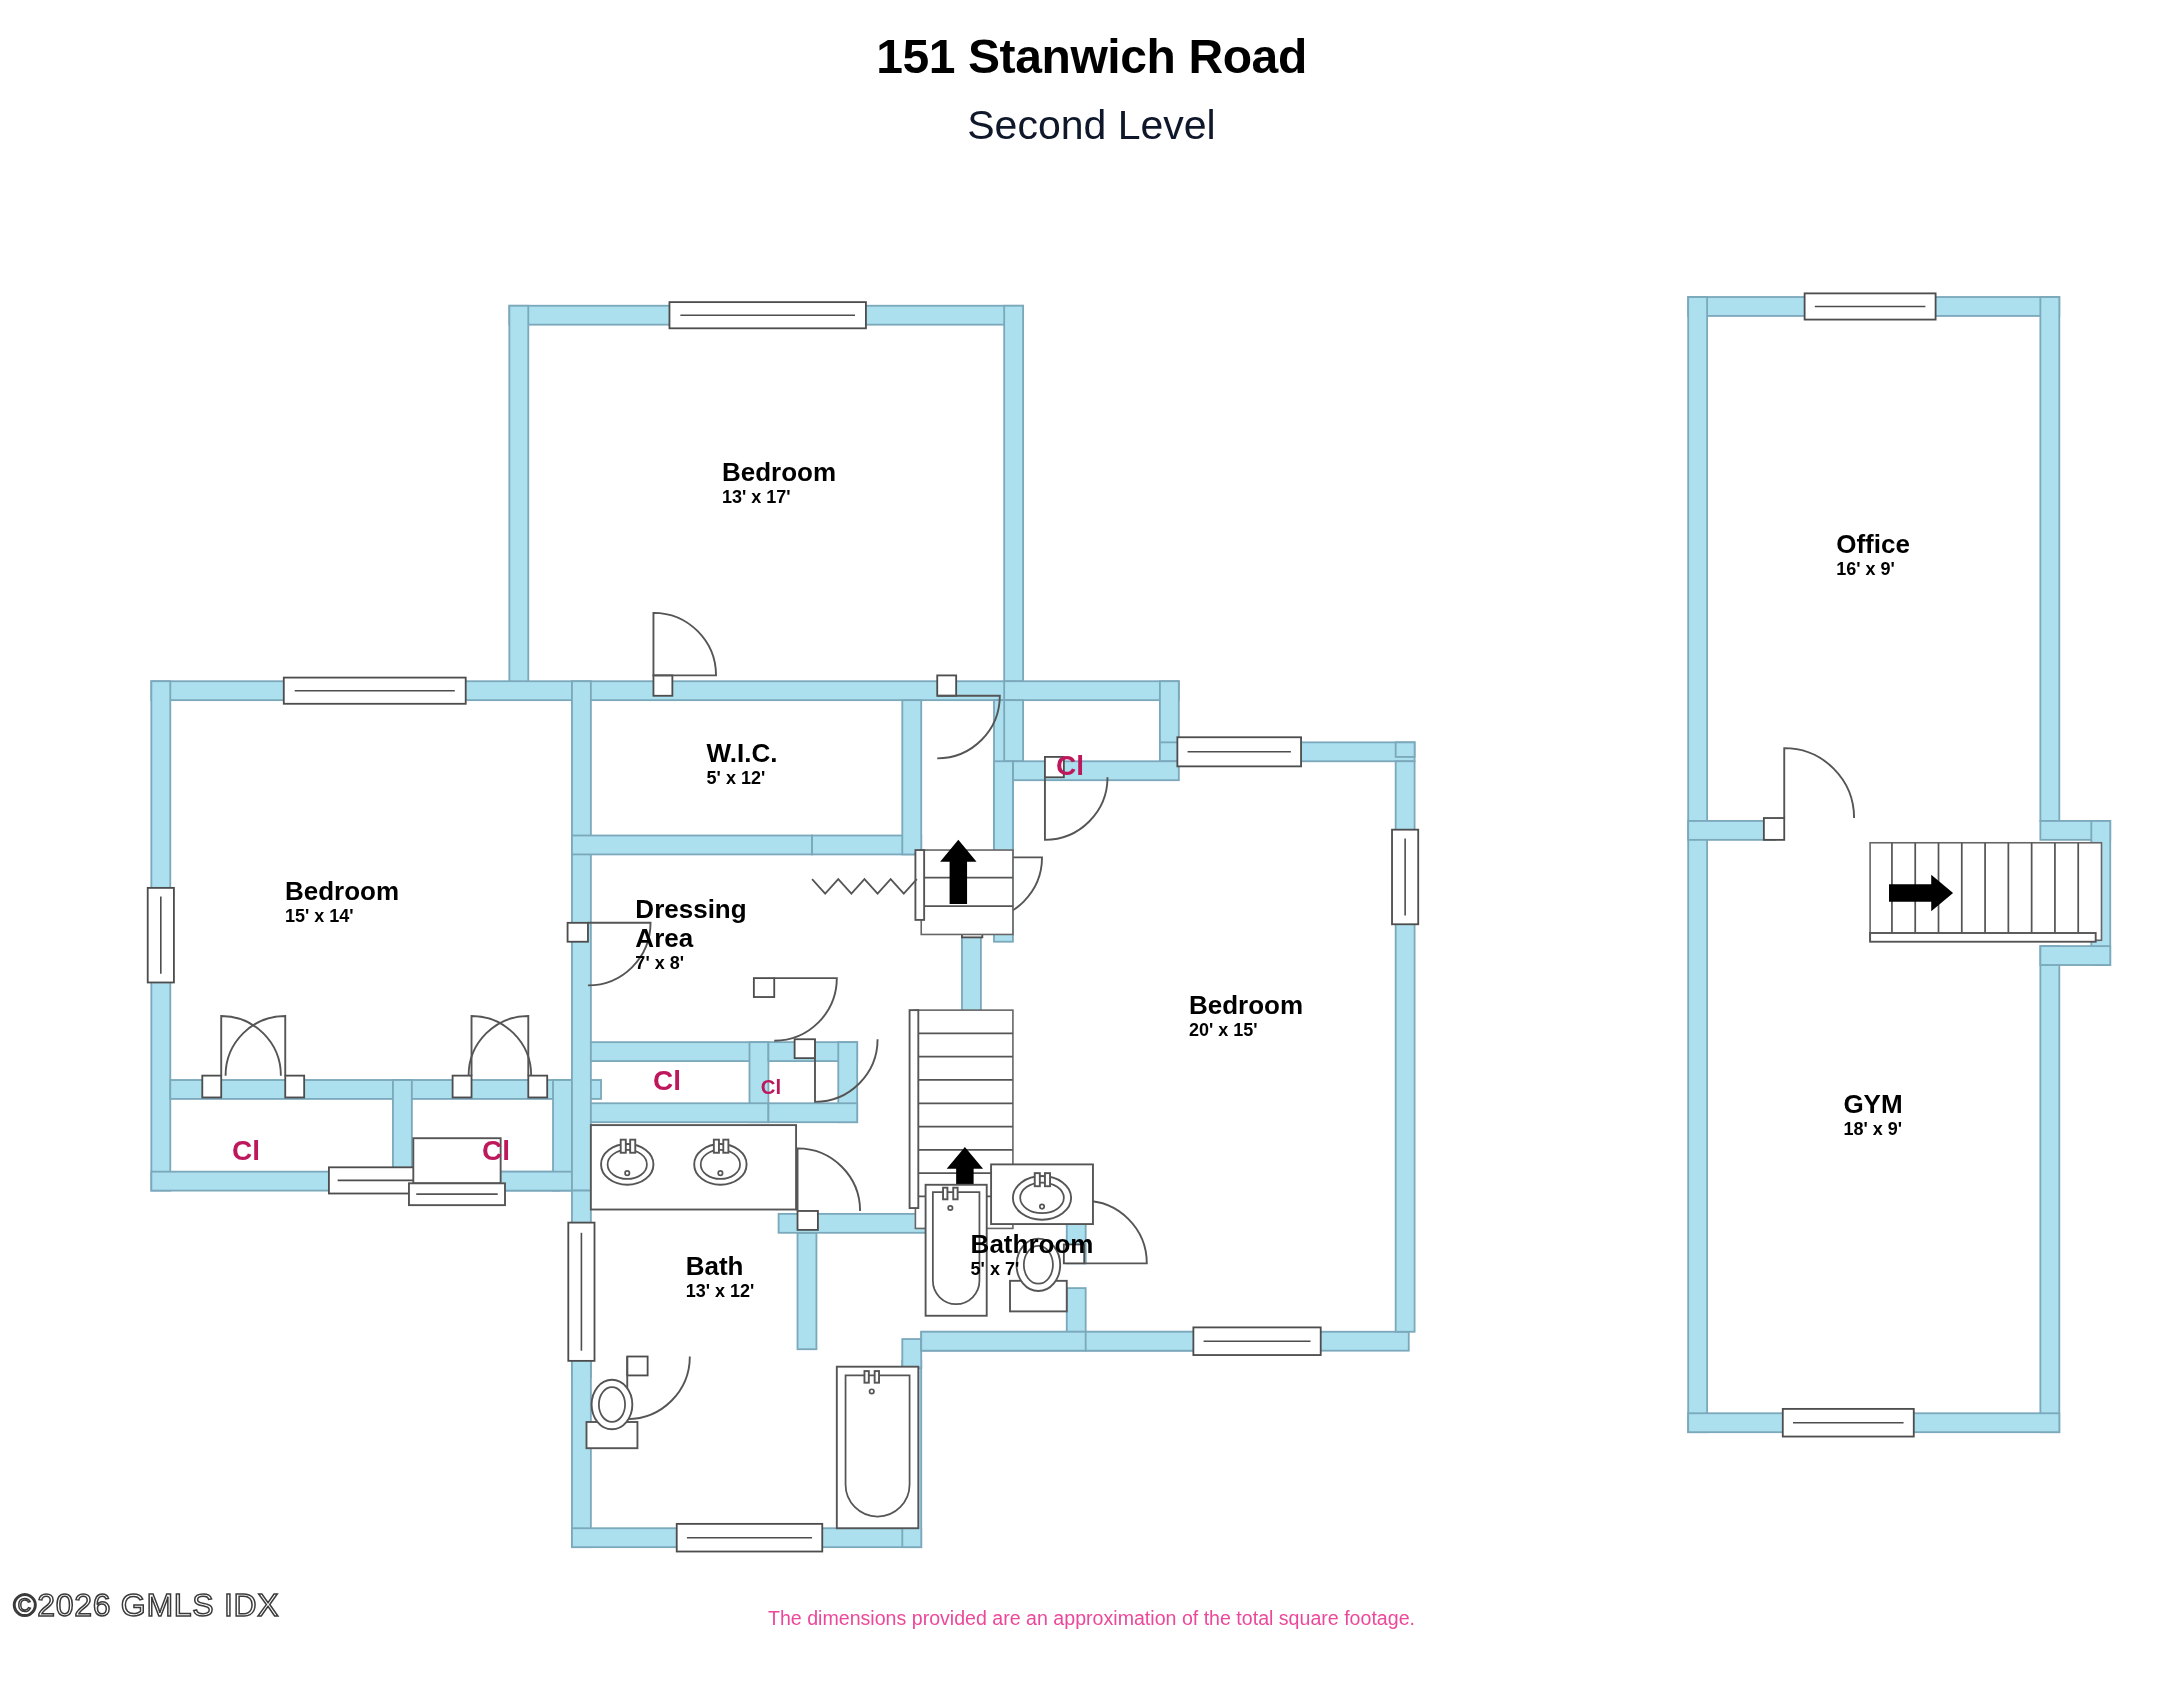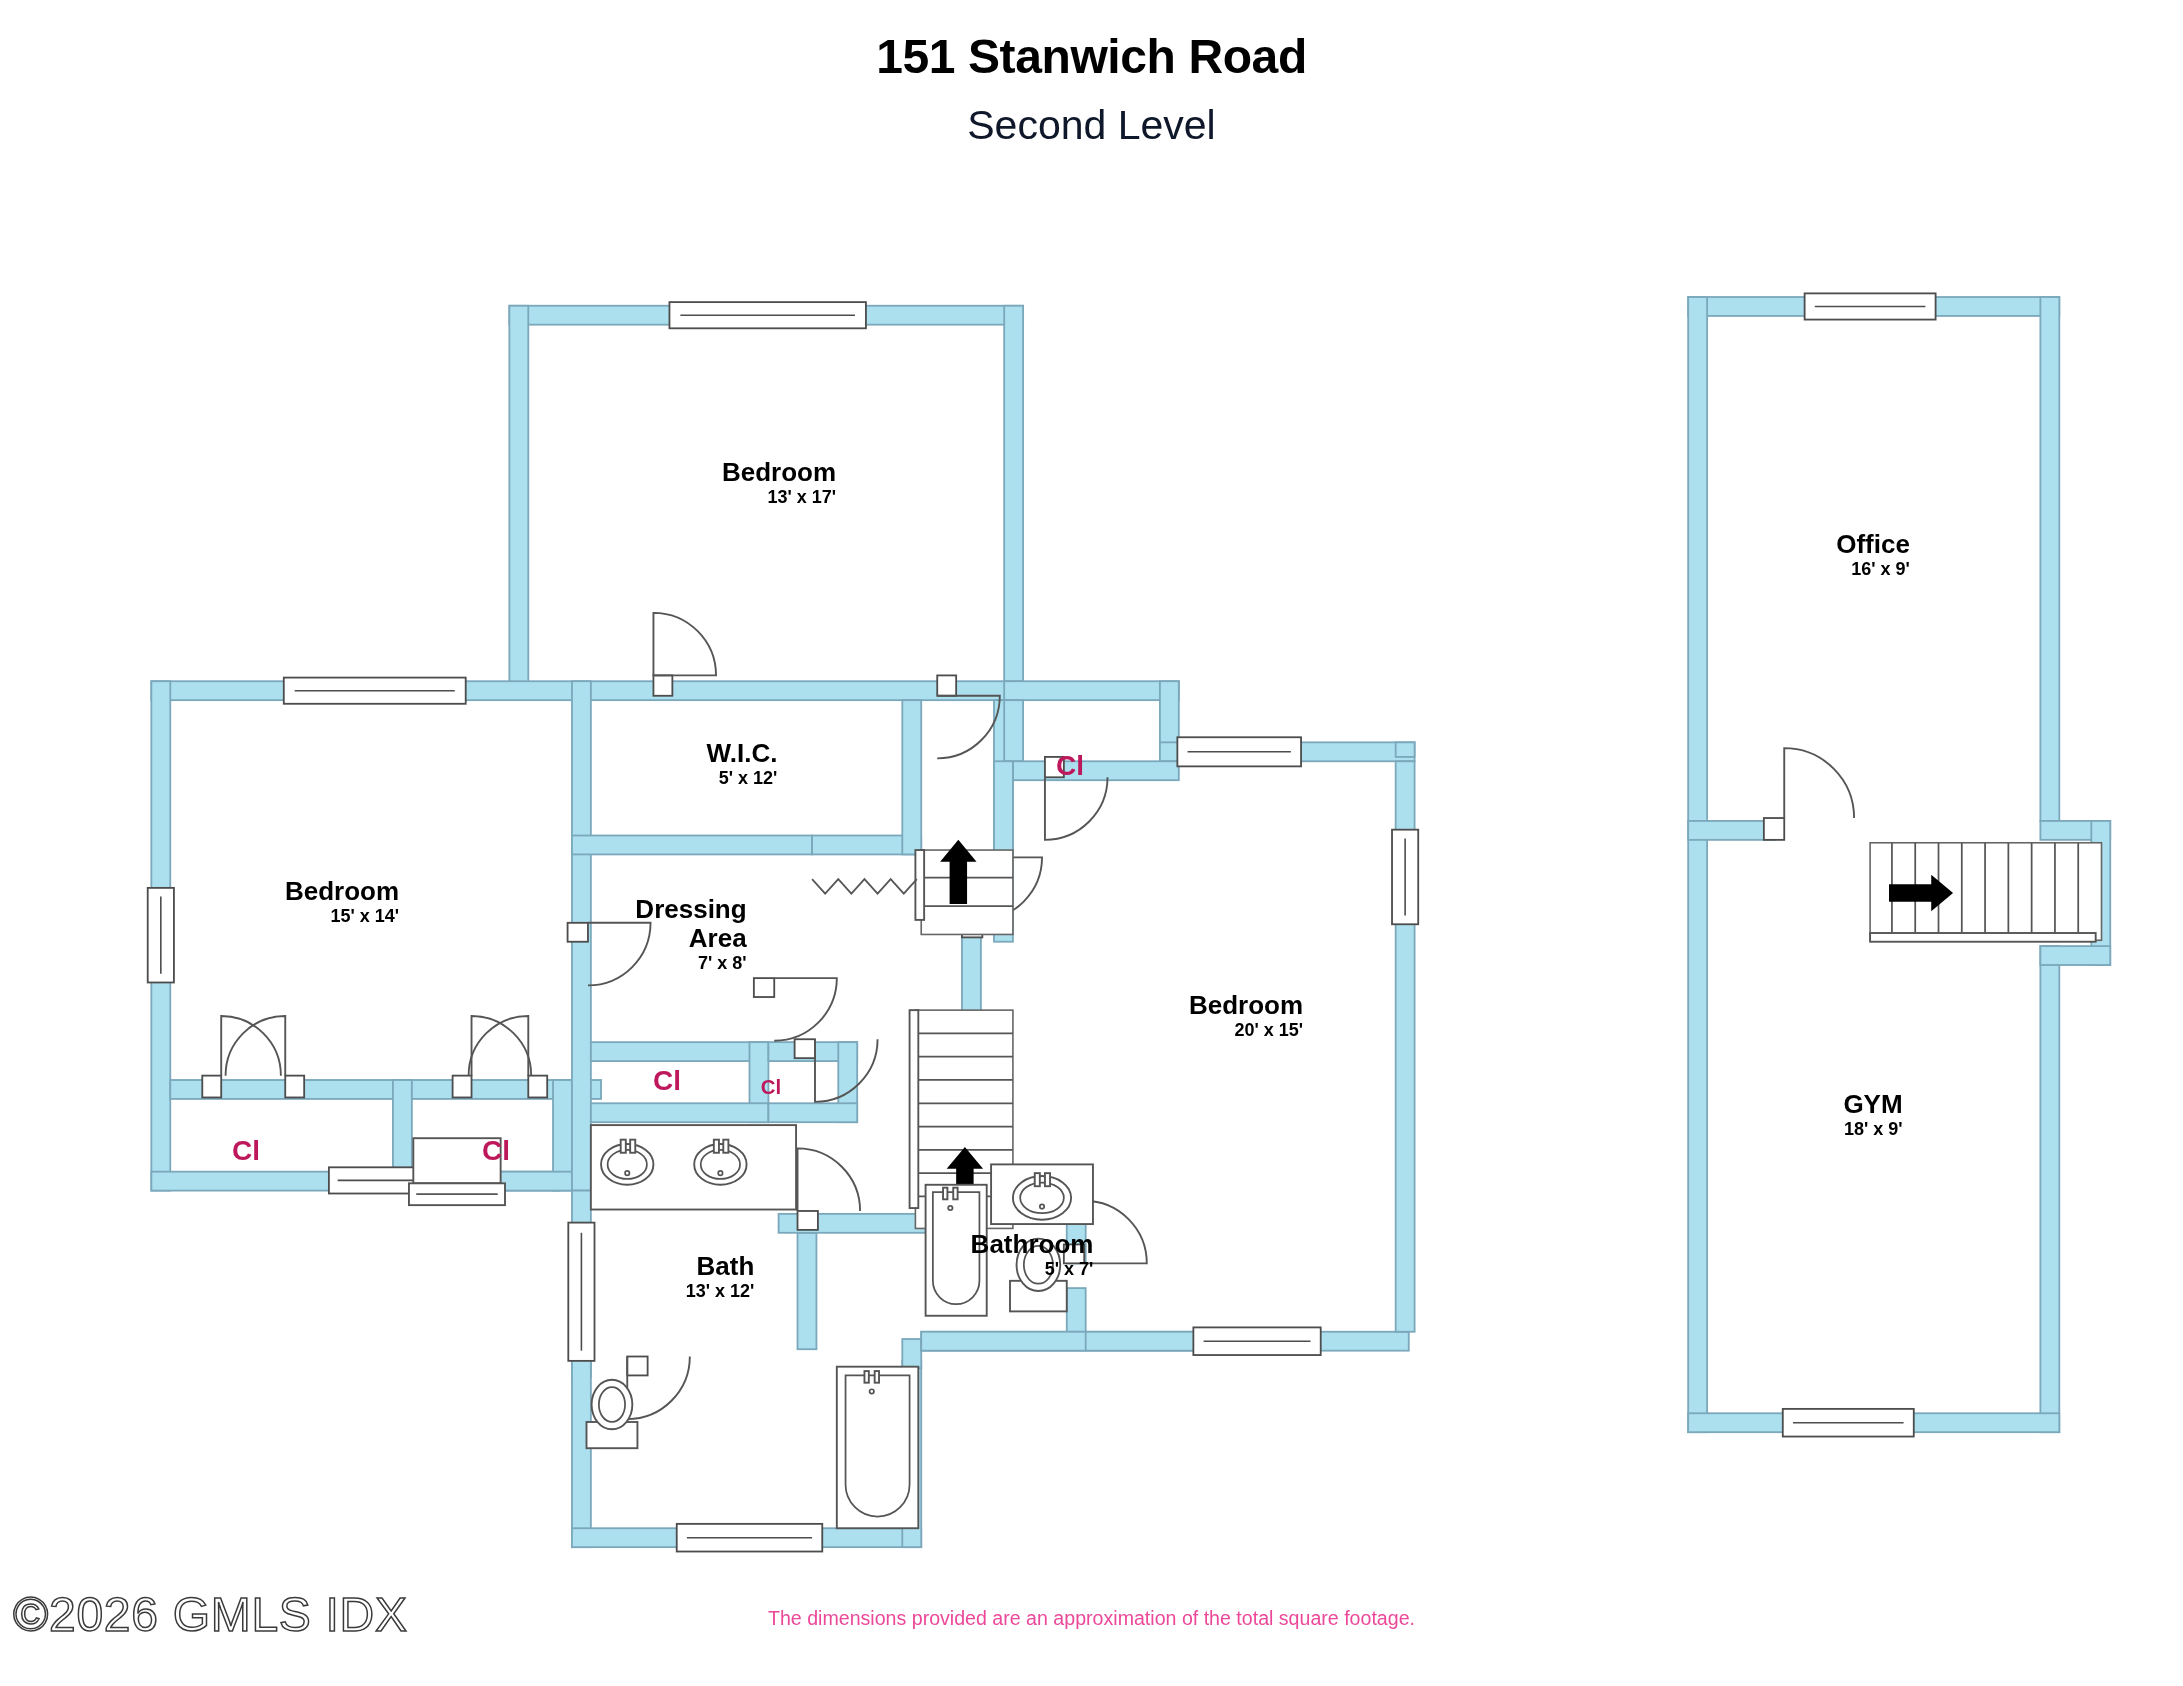--- a/index.html
+++ b/index.html
@@ -35,21 +35,21 @@
     font-weight: normal;
     color: #0f172a;
   }
   #plan-svg {
     position: absolute;
     top: 0;
     left: 0;
   }
   .room-label {
     position: absolute;
-    text-align: right;
+    text-align: left;
     color: #000000;
     line-height: 1.12;
     white-space: nowrap;
     pointer-events: none;
   }
   .room-label .rl-name {
     display: block;
     font-weight: bold;
     font-size: 26px;
   }
@@ -63,21 +63,21 @@
     text-align: center;
     font-weight: bold;
     color: #be185d;
     white-space: nowrap;
     pointer-events: none;
   }
   #footer-copyright {
     position: absolute;
     left: 13px;
     top: 1587px;
-    font-size: 48px;
+    font-size: 32px;
     font-weight: normal;
     color: #ffffff;
     -webkit-text-stroke: 1.5px #3a3a3a;
     letter-spacing: 0.7px;
     white-space: nowrap;
   }
   #footer-disclaimer {
     position: absolute;
     left: 0;
     top: 1607px;

